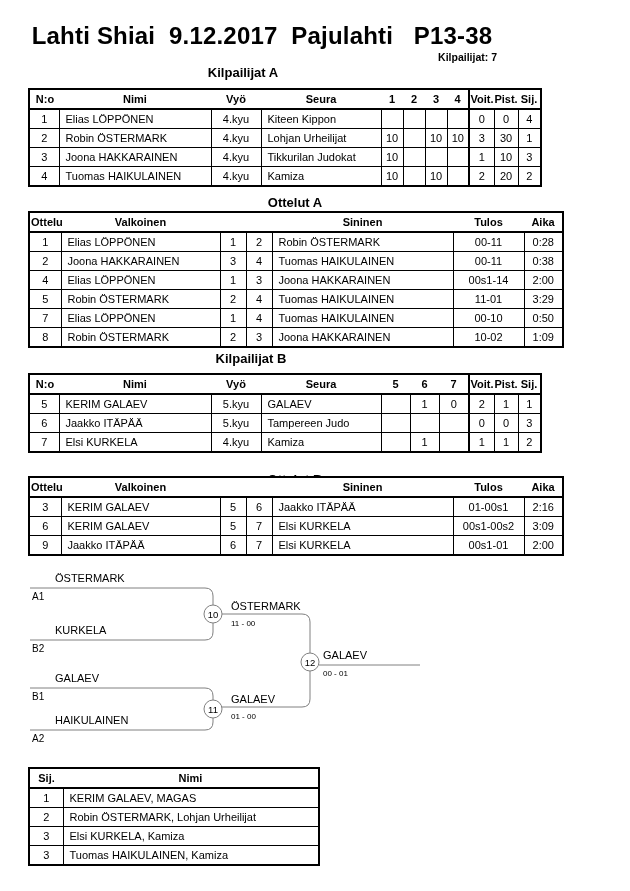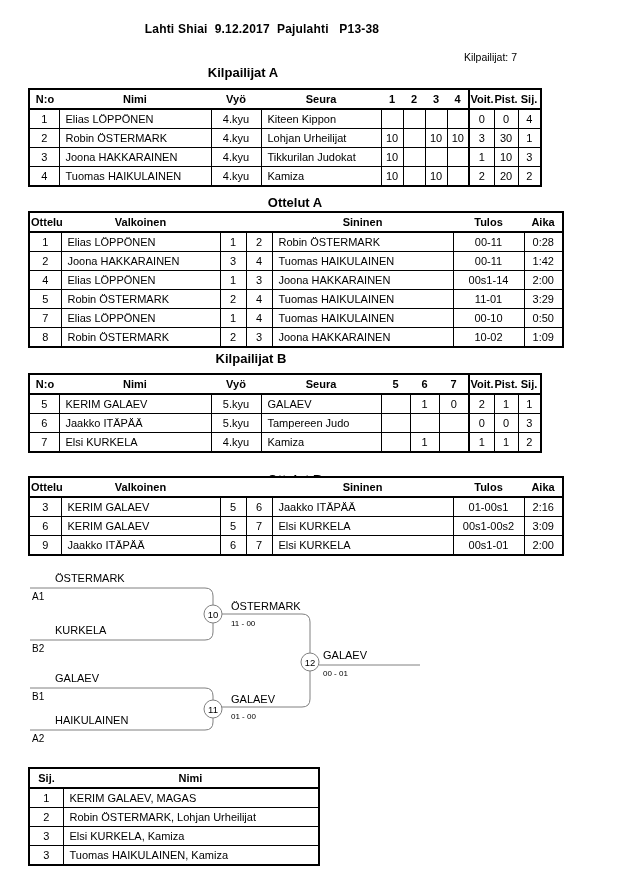--- a/index.html
+++ b/index.html
@@ -1,19 +1,19 @@
 <!DOCTYPE html>
 <html><head>
 <meta charset="utf-8">
 <style>
   html,body { margin:0; padding:0; background:#fff; }
   body { width:630px; height:891px; position:relative; font-family:"Liberation Sans", sans-serif; color:#000; }
   .abs { position:absolute; }
-  .title { top:22px; left:0; width:524px; text-align:center; font-size:12px; font-weight:bold; white-space:pre; letter-spacing:0.2px; }
-  .count { top:51px; left:342px; width:175px; text-align:right; font-size:10.5px; font-weight:normal; }
+  .title { top:22px; left:0; width:524px; text-align:center; font-size:24px; font-weight:bold; white-space:pre; letter-spacing:0.2px; }
+  .count { top:51px; left:322px; width:175px; text-align:right; font-size:10.5px; font-weight:bold; }
   .sechead { font-size:13px; font-weight:bold; text-align:center; width:200px; }
   table.t { border-collapse:collapse; table-layout:fixed; position:absolute; font-size:11px; border:2px solid #000; background:#fff; }
   table.t td { border:1px solid #000; height:18px; padding:0; text-align:center; vertical-align:middle; white-space:nowrap; overflow:visible; }
   table.t th { border:0 solid #000; border-bottom:2px solid #000; height:18px; padding:0; text-align:center; vertical-align:middle; white-space:nowrap; font-weight:bold; overflow:visible; }
   th.bl  { border-left:1px solid #000; }
   .bl2   { border-left:2px solid #000 !important;margin-left:45px; }
   .tl    { text-align:left !important; padding-left:6px !important; }
   .hleft { text-align:left; padding-left:1px !important;margin-top:24px; }
   svg text { font-family:"Liberation Sans", sans-serif; fill:#000; }
   .bname  { font-size:11px; }
@@ -141,21 +141,21 @@
     <td>00-11</td>
     <td>0:28</td>
   </tr>
   <tr>
     <td>2</td>
     <td class="tl">Joona HAKKARAINEN</td>
     <td>3</td>
     <td>4</td>
     <td class="tl">Tuomas HAIKULAINEN</td>
     <td>00-11</td>
-    <td>1:42</td>
+    <td>0:38</td>
   </tr>
   <tr>
     <td>4</td>
     <td class="tl">Elias LÖPPÖNEN</td>
     <td>1</td>
     <td>3</td>
     <td class="tl">Joona HAKKARAINEN</td>
     <td>00s1-14</td>
     <td>2:00</td>
   </tr>

